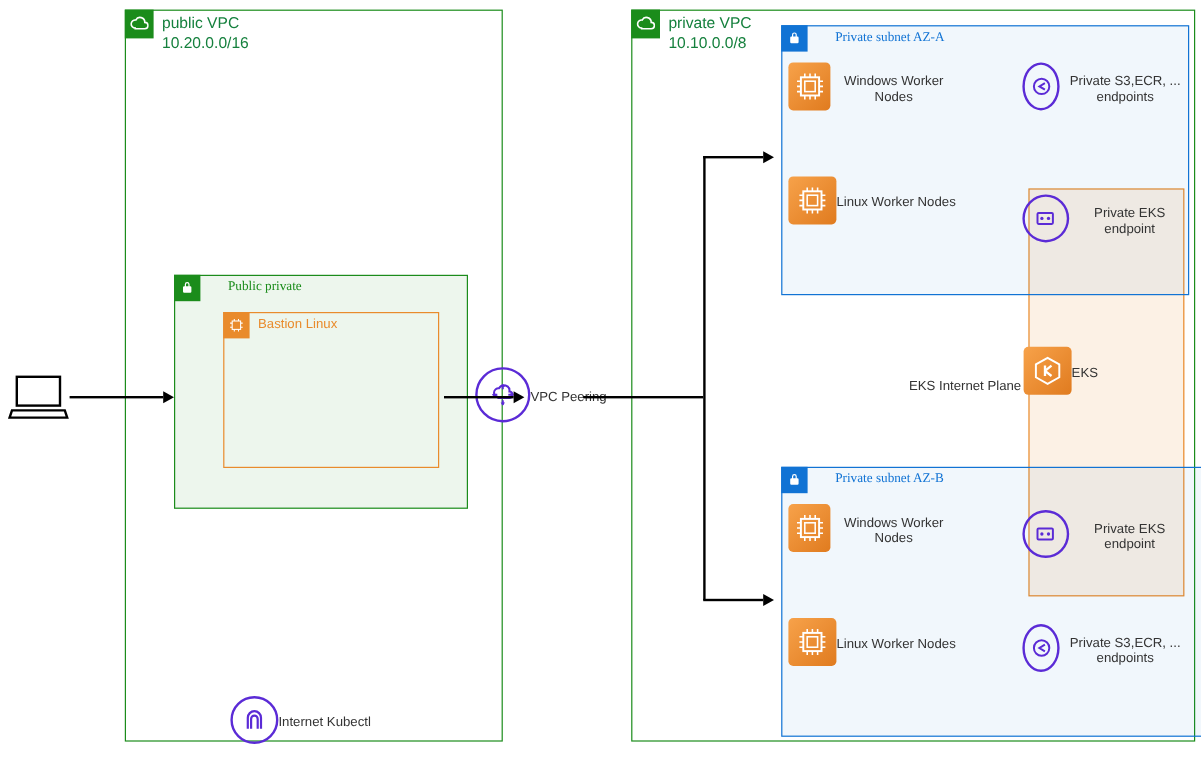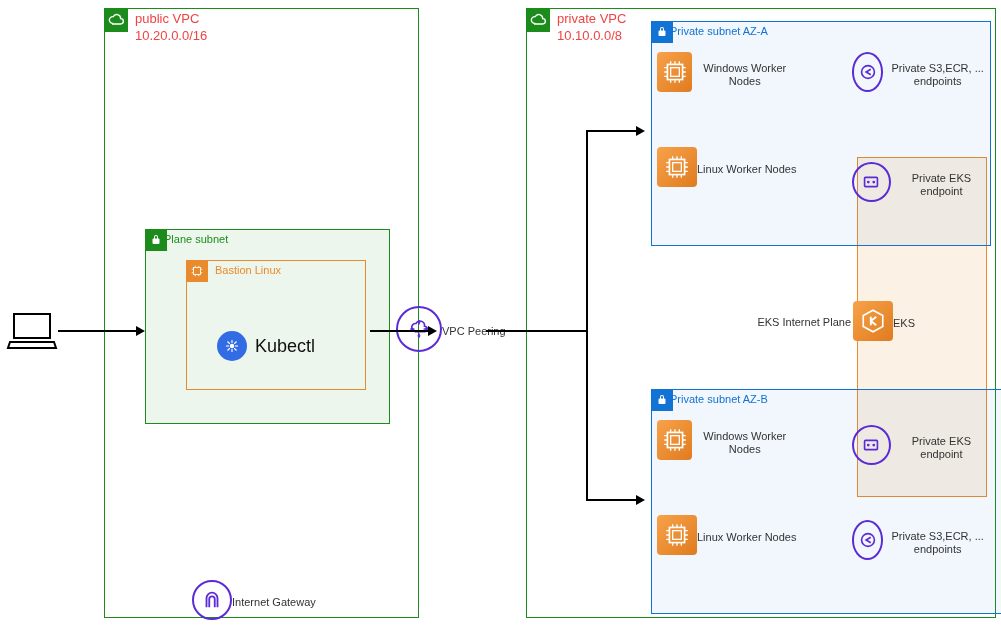--- a/index.html
+++ b/index.html
@@ -23,21 +23,21 @@
     position: absolute;
     top: -1px; left: -1px;
     width: 24px; height: 24px;
     background: #1b8c1b;
     color: #fff;
     display: flex; align-items: center; justify-content: center;
   }
   .vpc-title {
     position: absolute;
     top: 2px; left: 30px;
-    color: #ef4444;
+    color: #15803d;
     font-size: 13px;
     line-height: 1.3;
   }
 
   
   .public-subnet {
     border: 1px solid #1b8c1b;
     background: rgba(27,140,27,0.08);
   }
   .private-subnet {
@@ -48,22 +48,23 @@
     position: absolute;
     top: -1px; left: -1px;
     width: 22px; height: 22px;
     display: flex; align-items: center; justify-content: center;
     color: #fff;
   }
   .public-subnet .subnet-badge { background: #1b8c1b; }
   .private-subnet .subnet-badge { background: #1173d4; }
   .subnet-title {
     position: absolute;
-    top: 3px; left: 18px;
+    top: 3px; left: 44px;
     font-size: 11px;
+    font-family: Liberation Serif, serif;
   }
   .public-subnet .subnet-title { color: #1b8c1b; }
   .private-subnet .subnet-title { color: #1173d4; }
 
   
   .bastion {
     border: 1px solid #e98b2c;
   }
   .bastion-badge {
     position: absolute;
@@ -180,60 +181,42 @@
     <span>public VPC</span><br>
     <span>10.20.0.0/16</span>
   </div>
 
   <div class="abs public-subnet" style="left:40px; top:220px; width:245px; height:195px;">
     <div class="subnet-badge">
       <svg viewBox="0 0 24 24" width="12" height="12">
           <path fill="#fff" d="M12 2a4 4 0 0 0-4 4v3H7a2 2 0 0 0-2 2v7a2 2 0 0 0 2 2h10a2 2 0 0 0 2-2v-7a2 2 0 0 0-2-2h-1V6a4 4 0 0 0-4-4zm-2 4a2 2 0 1 1 4 0v3h-4z"></path>
         </svg>
     </div>
-    <div class="subnet-title">Plane subnet</div>
+    <div class="subnet-title">Public private</div>
 
     <div class="abs bastion" style="left:40px; top:30px; width:180px; height:130px;">
       <div class="bastion-badge">
         <svg viewBox="0 0 24 24" width="14" height="14">
             <rect x="6" y="6" width="12" height="12" fill="none" stroke="#fff" stroke-width="1.5"></rect>
             <path stroke="#fff" stroke-width="1.5" d="M9 3v3M15 3v3M9 18v3M15 18v3M3 9h3M3 15h3M18 9h3M18 15h3"></path>
           </svg>
       </div>
       <div class="bastion-title">Bastion Linux</div>
 
-      <div class="abs kubectl" style="left:30px; top:70px;">
-        <div class="k8s-wheel">
-          <svg viewBox="0 0 24 24" width="18" height="18">
-              <circle cx="12" cy="12" r="3" fill="#fff"></circle>
-              <g stroke="#fff" stroke-width="1.5">
-                <line x1="12" y1="4" x2="12" y2="8"></line>
-                <line x1="12" y1="16" x2="12" y2="20"></line>
-                <line x1="4" y1="12" x2="8" y2="12"></line>
-                <line x1="16" y1="12" x2="20" y2="12"></line>
-                <line x1="6" y1="6" x2="9" y2="9"></line>
-                <line x1="15" y1="15" x2="18" y2="18"></line>
-                <line x1="18" y1="6" x2="15" y2="9"></line>
-                <line x1="9" y1="15" x2="6" y2="18"></line>
-              </g>
-            </svg>
-        </div>
-        <span class="kubectl-text">Kubectl</span>
-      </div>
     </div>
   </div>
 </div>
 
 <div class="abs node" style="left:192px; top:580px; width:140px;">
   <div class="circle-icon">
     <svg viewBox="0 0 24 24">
         <path fill="none" stroke="#5b2bd6" stroke-width="2" d="M6 20V10a6 6 0 0 1 12 0v10M9 20v-9a3 3 0 0 1 6 0v9"></path>
       </svg>
   </div>
-  <div class="label">Internet Gateway</div>
+  <div class="label">Internet Kubectl</div>
 </div>
 
 <div class="abs node" style="left:396px; top:306px; width:130px;">
   <div class="circle-icon" style="width:46px;height:46px;">
     <svg viewBox="0 0 24 24">
         <path fill="none" stroke="#5b2bd6" stroke-width="1.8" d="M8 14a4 4 0 1 1 .6-7.96A5 5 0 0 1 18 9a3 3 0 0 1 0 6H8z"></path>
         <path stroke="#5b2bd6" stroke-width="1.8" fill="none" d="M12 3l0 4M12 17l0 4M3 12l4 0M17 12l4 0"></path>
         <path fill="#5b2bd6" d="M12 2l-2 3h4zM12 22l2-3h-4zM2 12l3-2v4zM22 12l-3 2v-4z"></path>
       </svg>
   </div>
@@ -299,21 +282,21 @@
         <svg viewBox="0 0 24 24">
             <rect x="5" y="7" width="14" height="10" fill="none" stroke="#5b2bd6" stroke-width="1.8" rx="1"></rect>
             <circle cx="9" cy="12" r="1.5" fill="#5b2bd6"></circle>
             <circle cx="15" cy="12" r="1.5" fill="#5b2bd6"></circle>
           </svg>
       </div>
       <div class="label">Private EKS endpoint</div>
     </div>
   </div>
 
-  <div class="node abs" style="left:326px; top:292px; width:140px;">
+  <div class="node abs" style="left:326px; top:280px; width:140px;">
     <div class="eks-icon">
       <svg viewBox="0 0 24 24" width="26" height="26">
           <polygon points="12,2 21,7 21,17 12,22 3,17 3,7" fill="none" stroke="#fff" stroke-width="1.5"></polygon>
           <path stroke="#fff" stroke-width="1.8" fill="none" d="M10 8v8M10 12l5-4M10 12l5 4"></path>
         </svg>
     </div>
     <div class="label">EKS</div>
   </div>
 
   <div class="abs private-subnet" style="left:124px; top:380px; width:376px; height:225px;">

